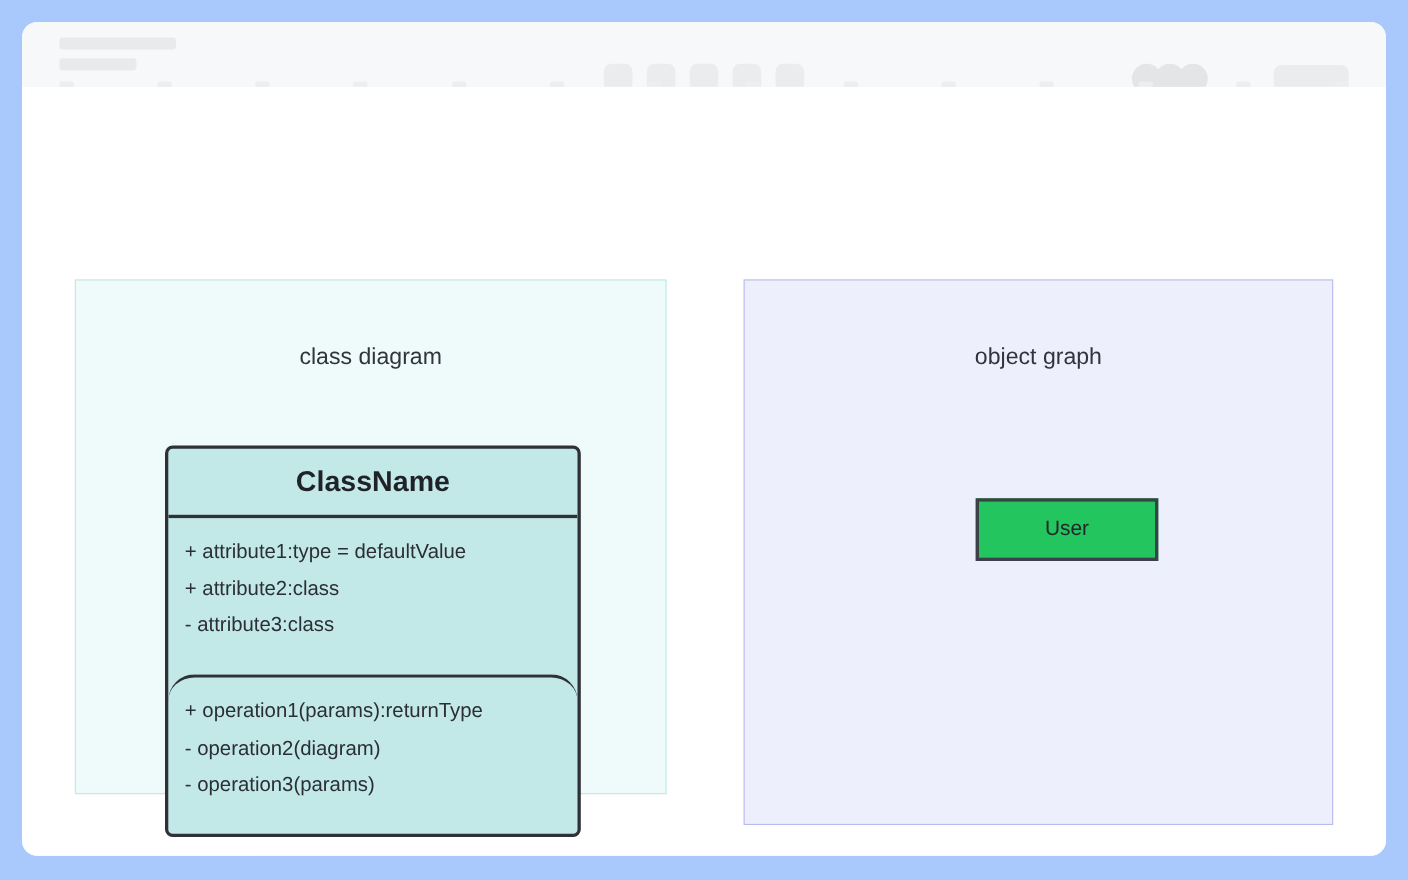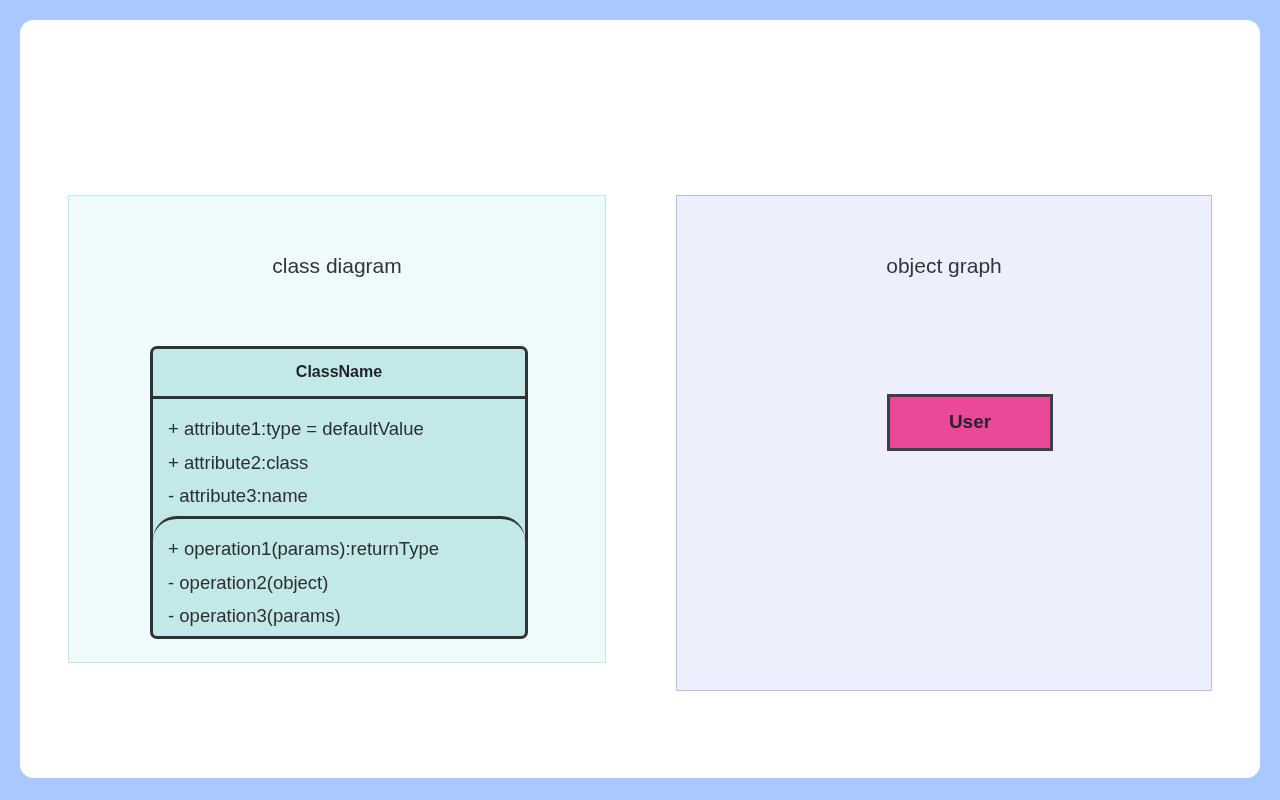--- a/index.html
+++ b/index.html
@@ -18,21 +18,21 @@
   .browser-window {
     position: absolute;
     left: 20px;
     top: 20px;
     width: 1240px;
     height: 758px;
     background: #ffffff;
     border-radius: 14px;
     overflow: hidden;
     display: flex;
-    flex-direction: row;
+    flex-direction: column;
   }
 
   
   .browser-header {
     position: relative;
     height: 59px;
     flex: none;
     background: #f7f8f9;
     display: flex;
     align-items: center;
@@ -163,28 +163,28 @@
     top: 150px;
     width: 378px;
     box-sizing: border-box;
     background: #c3e8e8;
     border: 3px solid #2f3136;
     border-radius: 7px;
     overflow: hidden;
   }
   .uml-class-name {
     text-align: center;
-    font-size: 16px;
+    font-size: 26px;
     font-weight: bold;
     color: #1f2328;
     padding: 14px 0 15px;
     border-bottom: 3px solid #2f3136;
   }
   .uml-section {
-    padding: 13px 15px 3px;
+    padding: 13px 15px 28px;
   }
   .uml-section + .uml-section {
     border-top: 3px solid #2f3136;
     border-radius: 24px;
   }
   .uml-row {
     font-size: 18.5px;
     color: #2b2f35;
     line-height: 1.82;
     white-space: nowrap;
@@ -192,27 +192,26 @@
 
   
   .obj-box {
     position: absolute;
     left: 210px;
     top: 198px;
   }
   .obj-header {
     width: 166px;
     box-sizing: border-box;
-    background: #ec4899;
+    background: #22c55e;
     border: 3px solid #3c4048;
     text-align: center;
     font-size: 19px;
     color: #24272c;
     padding: 14px 1px 15px;
-    font-weight: bold;
   }
   .obj-body {
     width: 169px;
     box-sizing: border-box;
     background: #ffffff;
     border: 3px solid #3c4048;
     border-top: none;
     text-align: center;
     font-size: 19px;
     color: #24272c;
@@ -273,26 +272,26 @@
 
     <div class="panel panel-class">
       <div class="panel-title">class diagram</div>
 
       <div class="uml-class">
         <div class="uml-class-name">ClassName</div>
 
         <div class="uml-section">
           <div class="uml-row">+ attribute1:type = defaultValue</div>
           <div class="uml-row">+ attribute2:class</div>
-          <div class="uml-row">- attribute3:name</div>
+          <div class="uml-row">- attribute3:class</div>
         </div>
 
         <div class="uml-section">
           <div class="uml-row">+ operation1(params):returnType</div>
-          <div class="uml-row">- operation2(object)</div>
+          <div class="uml-row">- operation2(diagram)</div>
           <div class="uml-row">- operation3(params)</div>
         </div>
       </div>
     </div>
 
     <div class="panel panel-object">
       <div class="panel-title">object graph</div>
 
       <div class="obj-box">
         <div class="obj-header">User</div>

